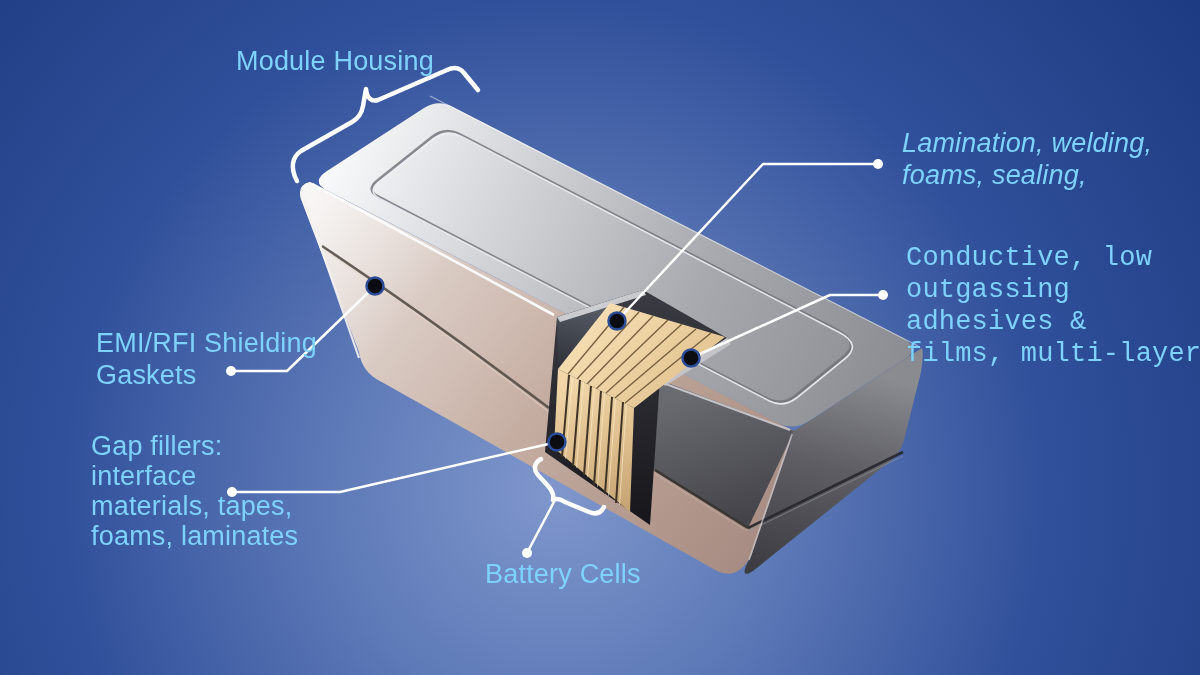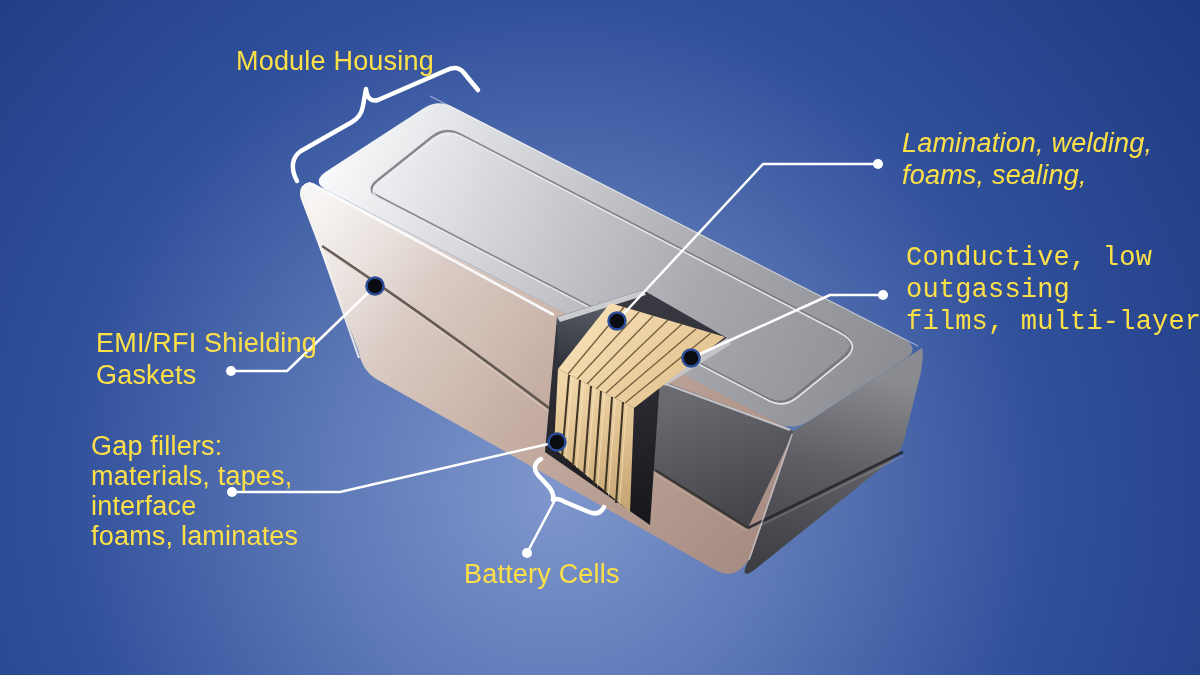--- a/index.html
+++ b/index.html
@@ -2,21 +2,21 @@
 <html><head>
 <meta charset="utf-8">
 <style>
   html,body{margin:0;padding:0;background:#10244f;}
   #stage{
     position:relative;width:1200px;height:675px;overflow:hidden;
     font-family:"Liberation Sans", sans-serif;
   }
   #scene-svg{position:absolute;left:0;top:0;width:1200px;height:675px;display:block;}
   .lbl{
-    position:absolute;color:#fde047;font-size:27px;line-height:32px;
+    position:absolute;color:#7dd3fc;font-size:27px;line-height:32px;
     white-space:nowrap;letter-spacing:0.2px;
   }
   .lbl .ln{display:block;}
   .lbl-tight .ln{line-height:30px;}
 </style>
 </head>
 <body>
 
 <div id="stage">
 
@@ -180,32 +180,33 @@
   </div>
 
   <div class="lbl" style="left:902px;top:127px;font-style:italic;">
     <span class="ln">Lamination, welding,</span>
     <span class="ln">foams, sealing,</span>
   </div>
 
   <div class="lbl" style="left:906px;top:242px;font-family:Liberation Mono, monospace;">
     <span class="ln">Conductive, low</span>
     <span class="ln">outgassing</span>
+    <span class="ln">adhesives &amp;</span>
     <span class="ln">films, multi-layer</span>
   </div>
 
   <div class="lbl" style="left:96px;top:327px;">
     <span class="ln">EMI/RFI Shielding</span>
     <span class="ln">Gaskets</span>
   </div>
 
   <div class="lbl lbl-tight" style="left:91px;top:431px;">
     <span class="ln">Gap fillers:</span>
+    <span class="ln">interface</span>
     <span class="ln">materials, tapes,</span>
-    <span class="ln">interface</span>
     <span class="ln">foams, laminates</span>
   </div>
 
-  <div class="lbl" style="left:464px;top:558px;">
+  <div class="lbl" style="left:485px;top:558px;">
     <span class="ln">Battery Cells</span>
   </div>
 
 </div>
 
 </body></html>

